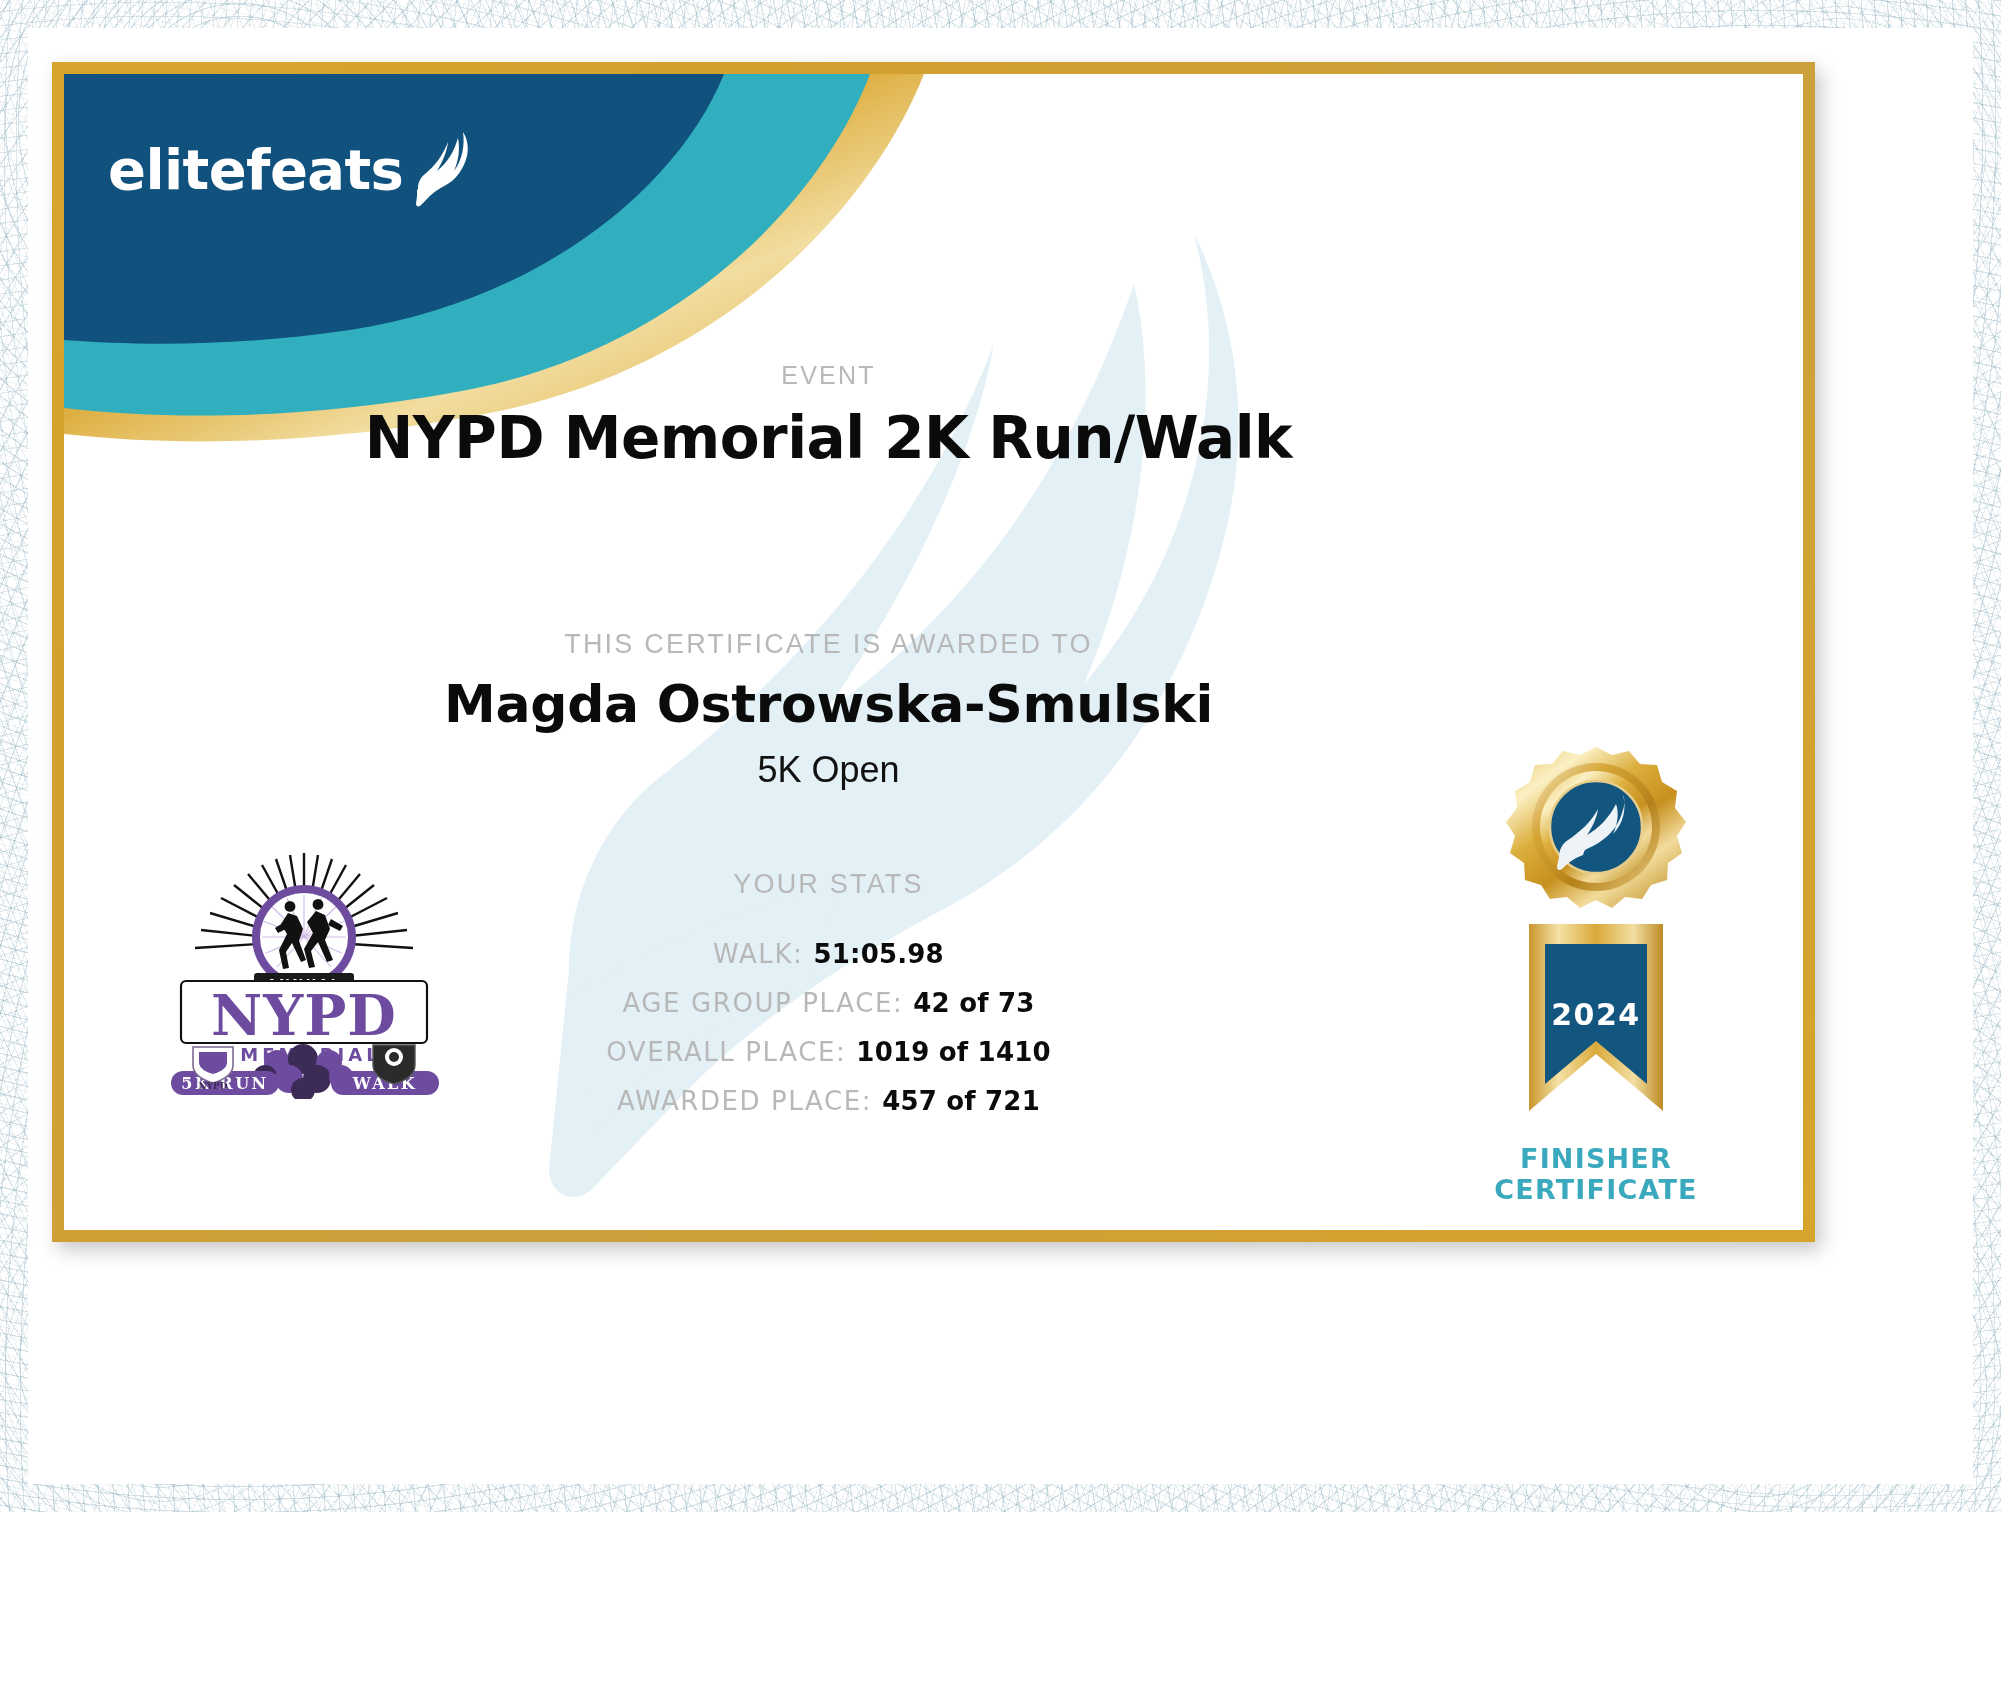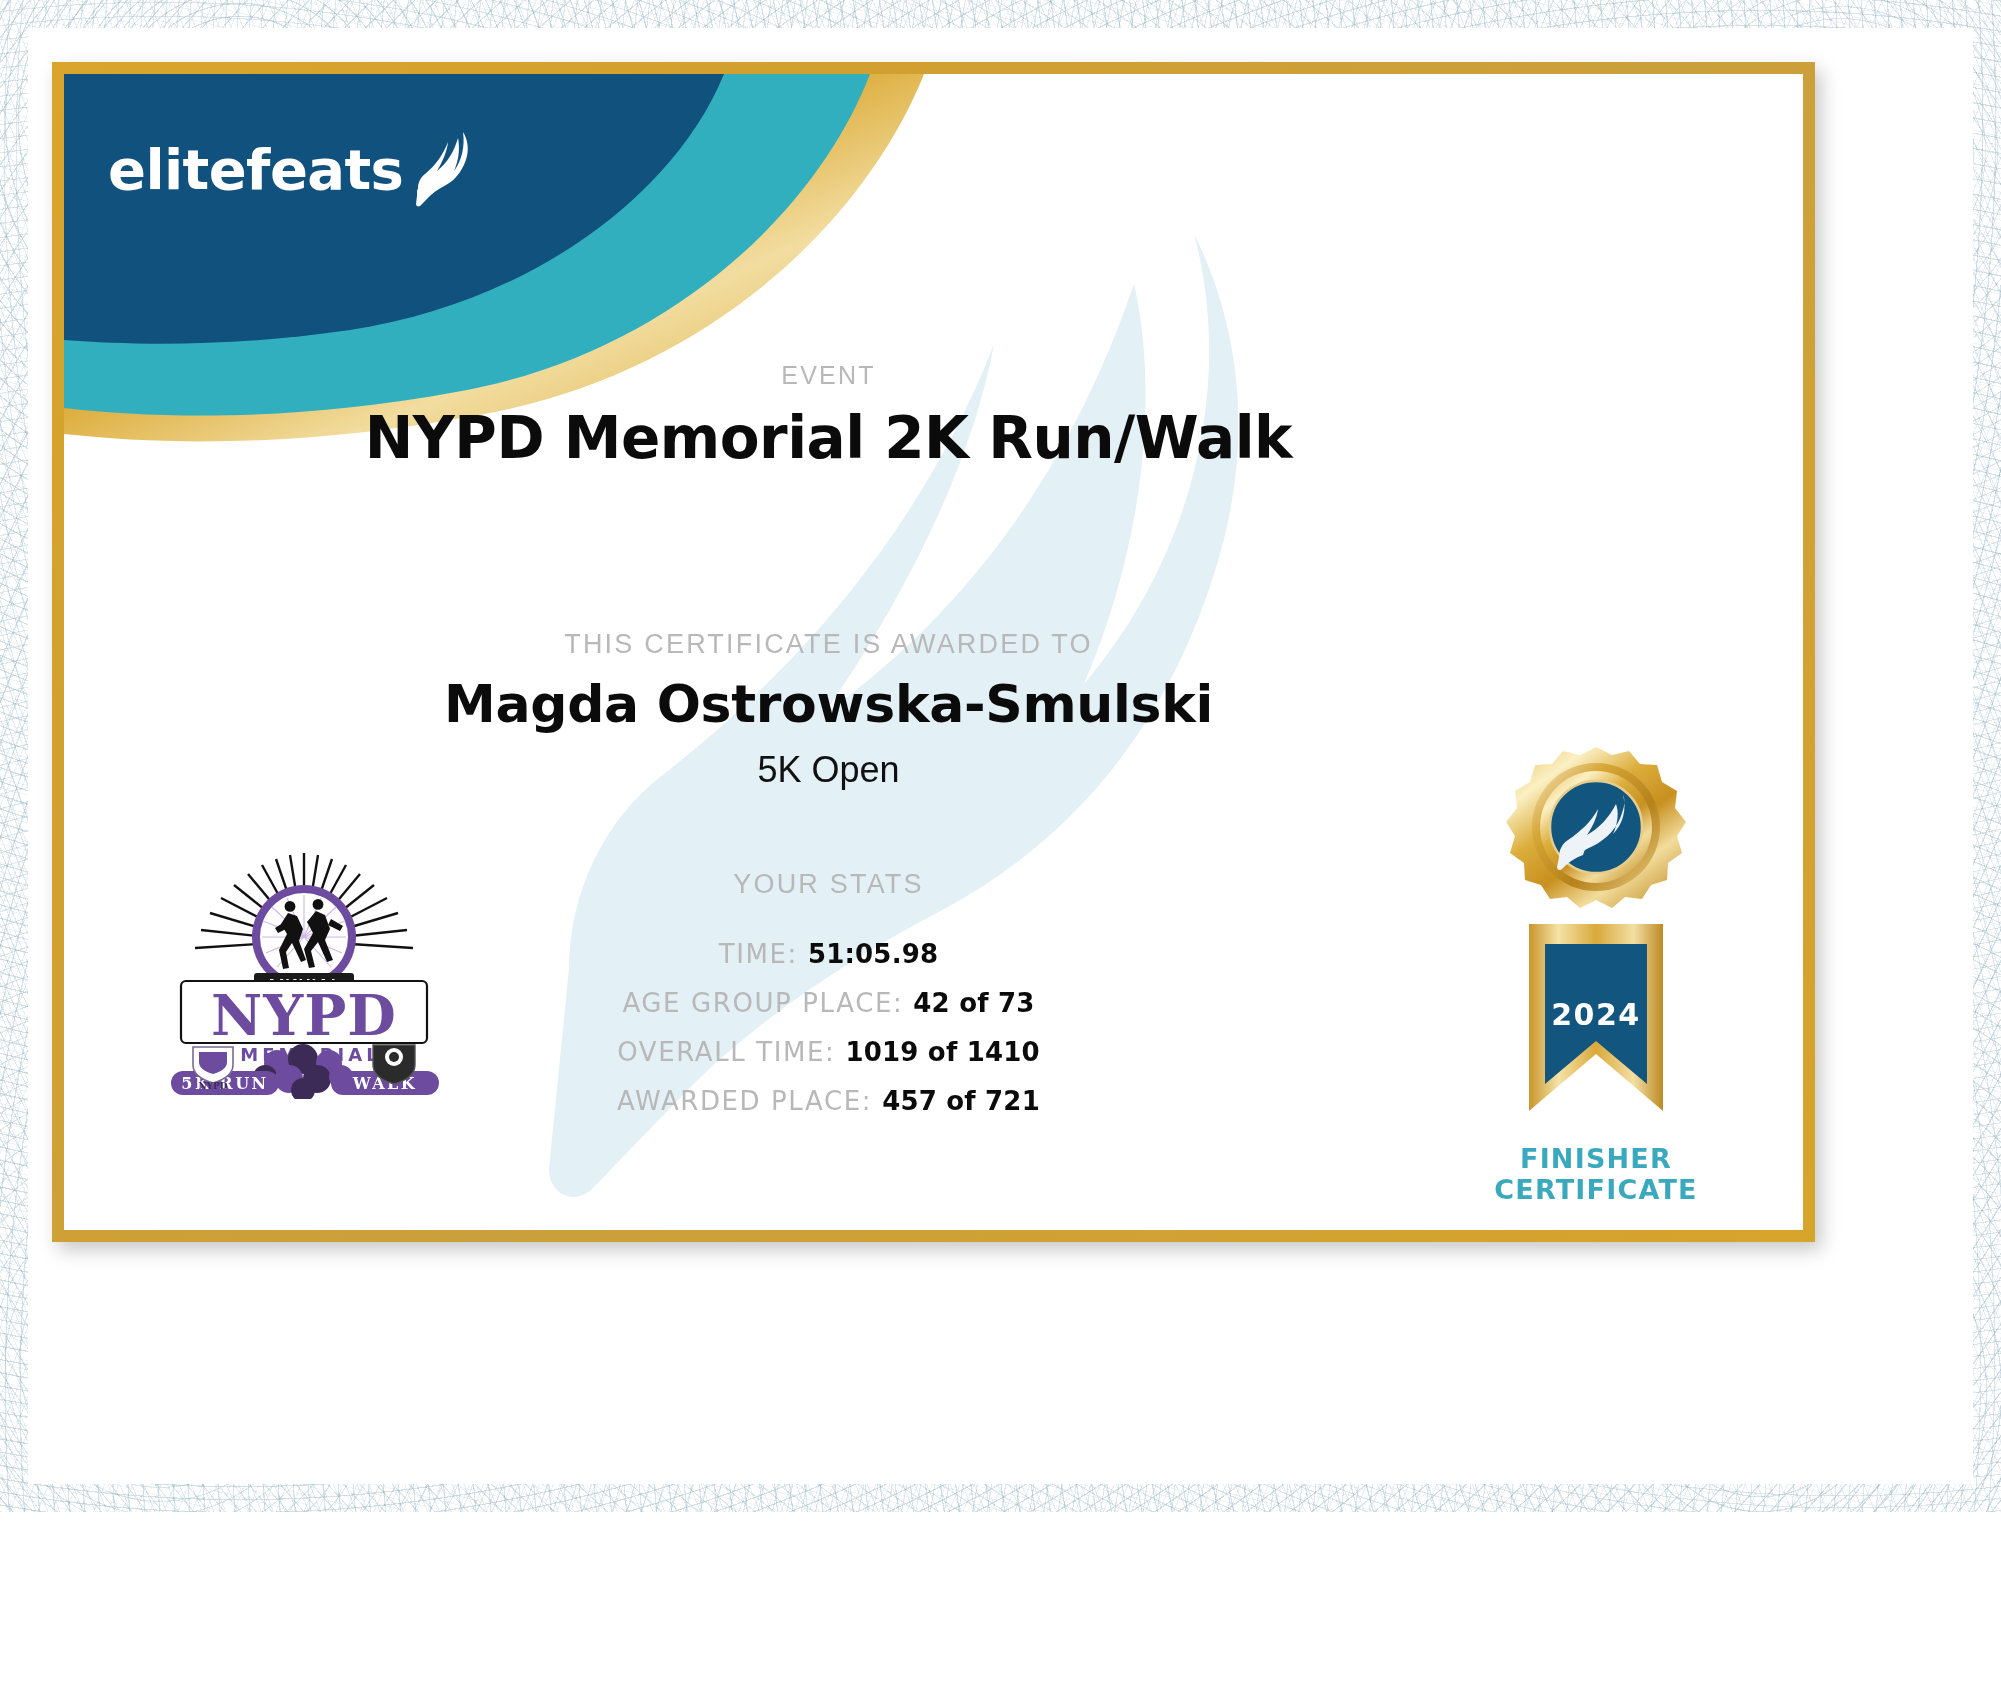--- a/index.html
+++ b/index.html
@@ -260,29 +260,29 @@
         <div id="event-title">NYPD Memorial 2K Run/Walk</div>
 
         <div id="awarded-label" class="label-caps">THIS CERTIFICATE IS AWARDED TO</div>
         <div id="recipient-name">Magda Ostrowska-Smulski</div>
         <div id="division">5K Open</div>
 
         <div id="stats-label" class="label-caps">YOUR STATS</div>
 
         <div id="stats-list">
           <div class="stat-row">
-            <span class="stat-label">TIME:</span>
+            <span class="stat-label">WALK:</span>
             <span class="stat-value">51:05.98</span>
           </div>
           <div class="stat-row">
             <span class="stat-label">AGE GROUP PLACE:</span>
             <span class="stat-value">42 of 73</span>
           </div>
           <div class="stat-row">
-            <span class="stat-label">OVERALL TIME:</span>
+            <span class="stat-label">OVERALL PLACE:</span>
             <span class="stat-value">1019 of 1410</span>
           </div>
           <div class="stat-row">
             <span class="stat-label">AWARDED PLACE:</span>
             <span class="stat-value">457 of 721</span>
           </div>
         </div>
       </div>
 
       <svg id="race-logo" viewBox="0 0 290 250">

